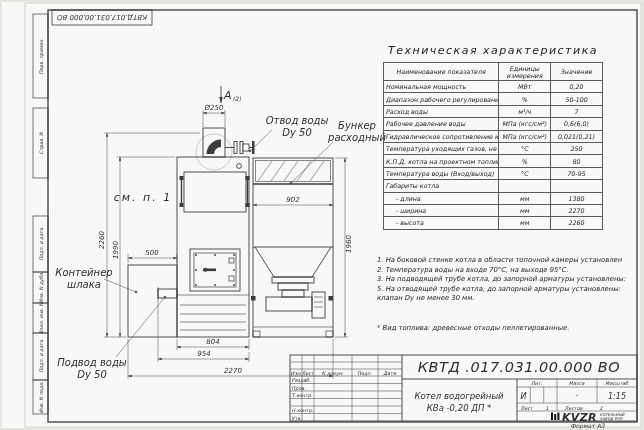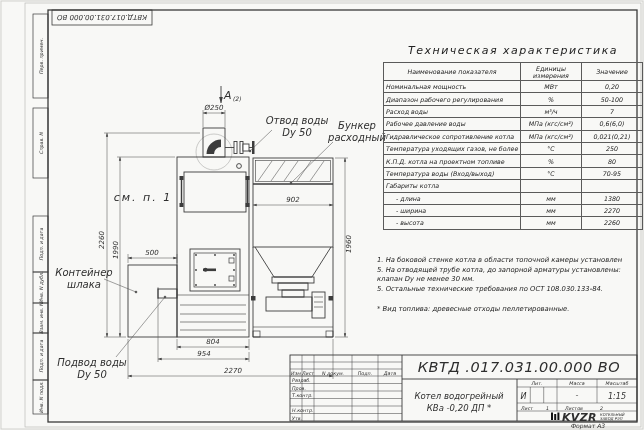--- a/index.html
+++ b/index.html
@@ -16,39 +16,39 @@
   }
   
   #dwg{position:absolute;left:0;top:0;}
   #dwg text{font-family:"DejaVu Sans",sans-serif;font-style:italic;fill:#2e2e2e;}
   .t5{font-size:4.8px;} .t6{font-size:6px;} .t7{font-size:7px;}
   .t8{font-size:8px;} .t9{font-size:8.5px;} .t10{font-size:10px;}
   .t11{font-size:11px;} .t14{font-size:14.5px;letter-spacing:.5px;}
   .logo{font-style:normal;font-weight:bold;font-size:11px;letter-spacing:.3px;}
   .tiny{font-style:normal;font-size:3.8px;}
   
-  .spec{position:absolute;left:383px;top:44px;width:260px;}
+  .spec{position:absolute;left:383px;top:44px;width:220px;}
   .spec-title{
     text-align:center;font:italic 11px "DejaVu Sans",sans-serif;color:#222;
     letter-spacing:1.5px;margin:0 0 5px 0;
   }
   table.spec-t{width:100%;border-collapse:collapse;table-layout:fixed;}
   .spec-t td,.spec-t th{
     border:0.5px solid #5a5a5a;font:italic 6.3px "DejaVu Sans",sans-serif;
     color:#222;padding:0 2px;height:11.4px;overflow:hidden;white-space:nowrap;
   }
   .spec-t th{font-weight:normal;text-align:center;height:17px;}
   .c-name{width:54%;text-align:left;}
   .c-unit{width:23%;text-align:center;}
   .c-val{width:23%;text-align:center;}
   .pad{padding-left:12px !important;}
   
   .notes{position:absolute;left:377px;top:256px;width:264px;
     font:italic 6.8px "DejaVu Sans",sans-serif;color:#222;line-height:9.5px;}
-  .fuel{margin-top:11px;}
+  .fuel{margin-top:20px;}
 </style>
 </head>
 <body>
 
 <span class="wm" style="left:90px;top:55px">kotel-kv.kz</span>
 <span class="wm" style="left:260px;top:38px">kotel-kv.kz</span>
 <span class="wm" style="left:470px;top:95px">kotel-kv.kz</span>
 <span class="wm" style="left:120px;top:150px">kotel-kv.kz</span>
 <span class="wm" style="left:300px;top:175px">kotel-kv.kz</span>
 <span class="wm" style="left:520px;top:160px">kotel-kv.kz</span>
@@ -403,17 +403,18 @@
           <td class="c-name pad">- высота</td>
           <td class="c-unit">мм</td>
           <td class="c-val">2260</td>
         </tr>
   </tbody>
     </table>
 </div>
 
 <div class="notes">
   <div>1. На боковой стенке котла в области топочной камеры установлен</div>
+  <div>2. Температура воды на входе 70°С, на выходе 95°С.</div>
+  <div>3. На подводящей трубе котла, до запорной арматуры установлены:</div>
   <div>5. На отводящей трубе котла, до запорной арматуры установлены:</div>
   <div>клапан Dу не менее 30 мм.</div>
-  <div>5. Остальные технические требования по ОСТ 108.030.133-84.</div>
   <div class="fuel">* Вид топлива: древесные отходы пеллетированные.</div>
 </div>
 
 </body></html>

